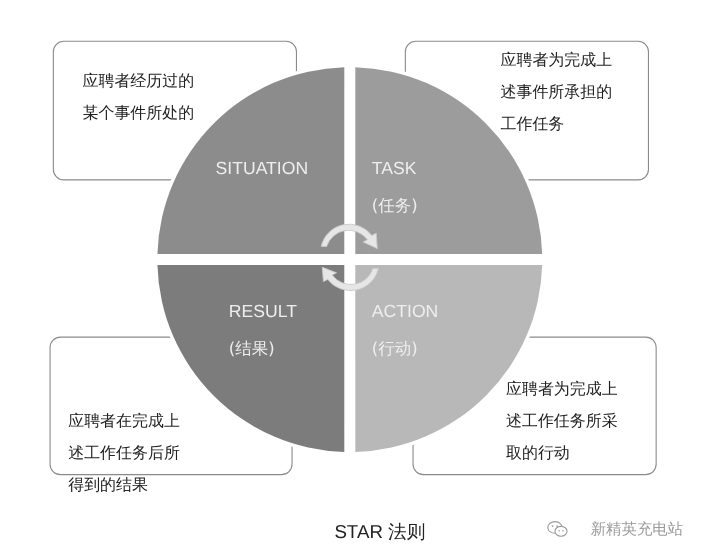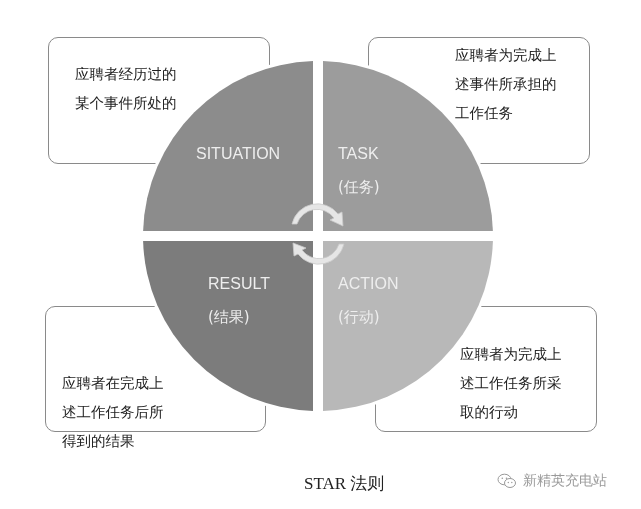--- a/index.html
+++ b/index.html
@@ -7,24 +7,24 @@
            font-family: "DejaVu Sans", sans-serif; }
     .box { position: absolute; border: 1.5px solid #8a8a8a; border-radius: 10px;
            background: #fff; box-sizing: border-box; }
     .box-text { position: absolute; font-family: "DejaVu Serif", serif; font-size: 14.5px;
                 color: #222; line-height: 29px; }
     .box-text div { white-space: nowrap; }
     svg.diagram { position: absolute; left: 0; top: 0; }
     .qlabel { position: absolute; color: #eeeeee; text-align: left;
               font-family: "Liberation Sans", sans-serif; font-size: 16px; line-height: 20px; }
     .qlabel .sub { display: block; margin-top: 13px; font-family: "DejaVu Sans", sans-serif; font-size: 15px; }
-    .caption { position: absolute; left: 304px; top: 472px; font-family: Liberation Serif, serif;
+    .caption { position: absolute; left: 304px; top: 472px; font-family: Liberation Sans, sans-serif;
                font-size: 17px; color: #222; }
     .watermark { position: absolute; left: 497px; top: 472px; font-size: 14px; color: #9a9a9a;
-                 font-family: "DejaVu Sans", sans-serif; display: flex; align-items: center; gap: 6px; }
+                 font-family: "DejaVu Sans", sans-serif; display: flex; align-items: center; gap: 20px; }
   </style>
 </head>
 <body>
 
 <div class="box" style="left:48px; top:37px; width:222px; height:127px;"></div>
 <div class="box" style="left:368px; top:37px; width:222px; height:127px;"></div>
 <div class="box" style="left:45px; top:306px; width:221px; height:126px;"></div>
 <div class="box" style="left:375px; top:306px; width:222px; height:126px;"></div>
 
 <svg class="diagram" width="641" height="509">

